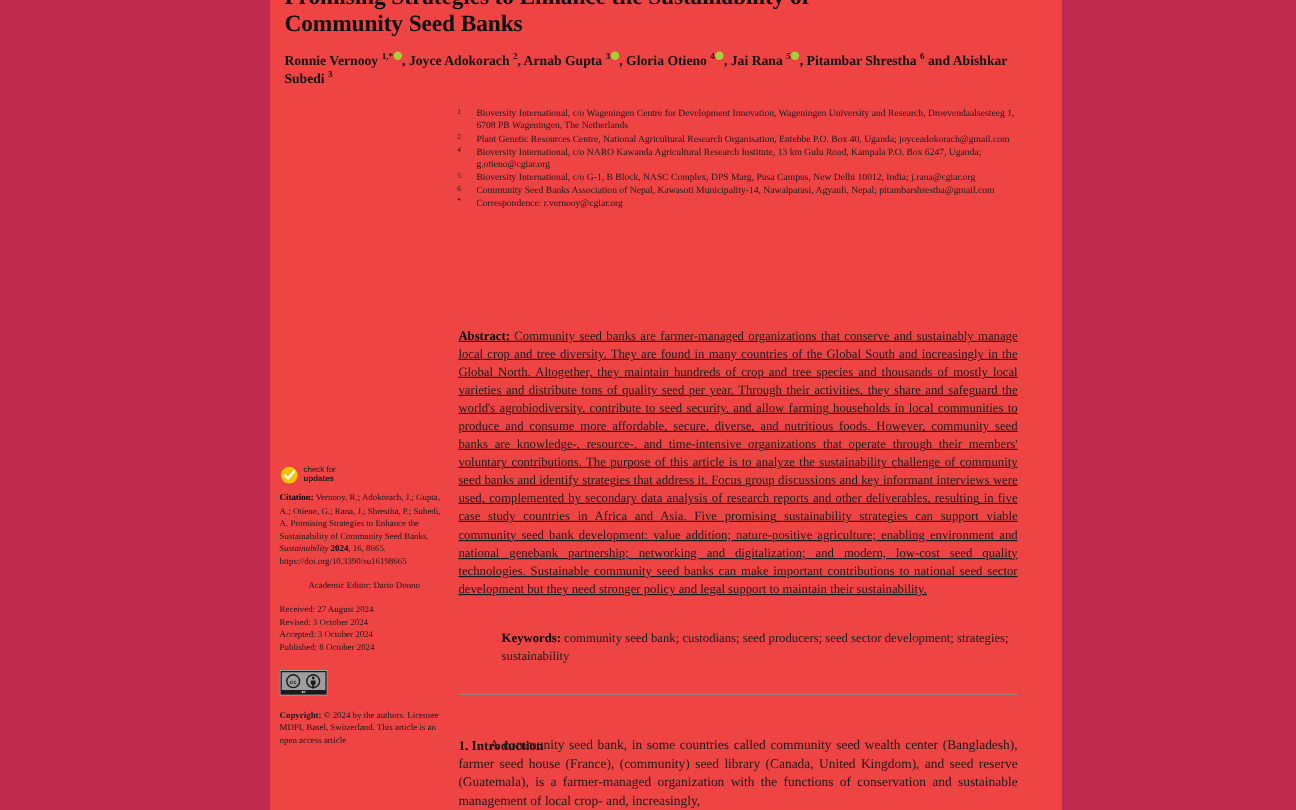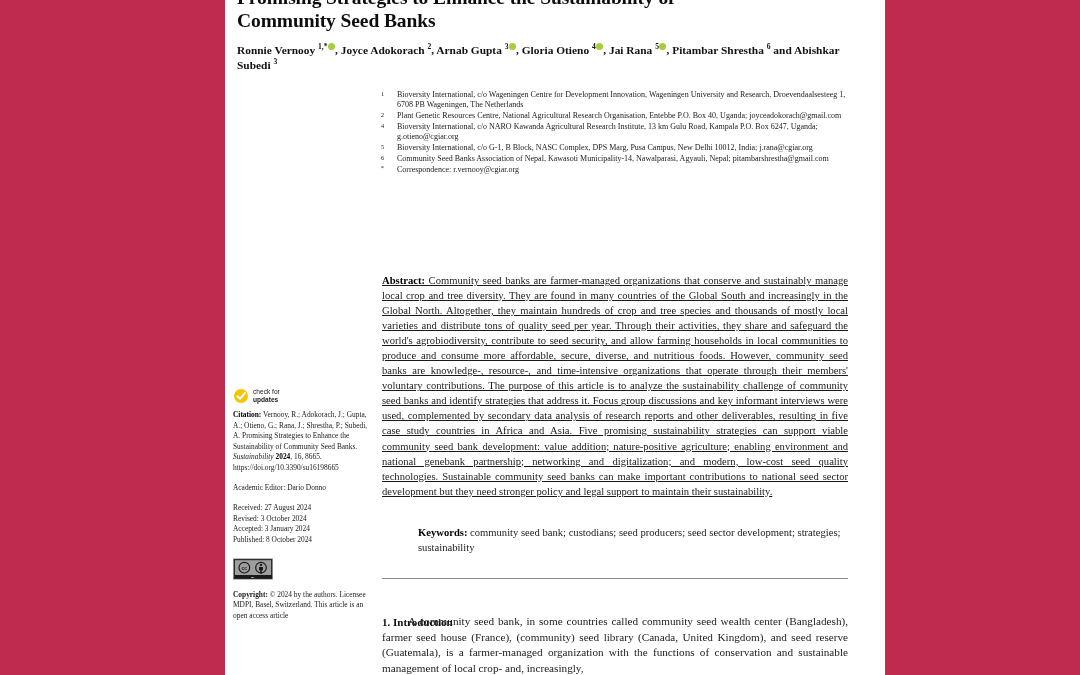--- a/index.html
+++ b/index.html
@@ -16,21 +16,21 @@
     position: relative;
   }
 
   
   #paper {
     position: absolute;
     left: 225px;
     top: 0;
     width: 660px;
     height: 675px;
-    background: #ffffff;
+    background: #ef4444;
     overflow: hidden;
   }
 
   
   .title-block {
     position: absolute;
     left: 12px;
     top: -14px;
     width: 620px;
   }
@@ -187,21 +187,21 @@
 
   .sb-block {
     font-size: 7.4px;
     line-height: 10.6px;
     color: #1a1a1a;
   }
   .sb-block b { font-weight: bold; color: #000; }
   .sb-block i { font-style: italic; }
   .citation { margin-bottom: 9px; }
   .doi { display: block; word-break: break-all; }
-  .editor { margin-bottom: 10px; }
+  .editor { margin-bottom: 10px; margin-left: 24px; }
   .dates .d { display: block; }
 
   .cc-badge {
     margin-top: 12px;
     margin-bottom: 6px;
     width: 40px;
     height: 22px;
   }
   .copyright { font-size: 7.4px; line-height: 10.6px; color: #1a1a1a; }
 </style>
@@ -277,21 +277,21 @@
     <div class="sb-block citation">
       <b>Citation:</b><span> Vernooy, R.; Adokorach, J.; Gupta, A.; Otieno, G.; Rana, J.; Shrestha, P.; Subedi, A. Promising Strategies to Enhance the Sustainability of Community Seed Banks. </span><i>Sustainability</i><b> 2024</b><span>, 16, 8665.</span>
       <span class="doi">https://doi.org/10.3390/su16198665</span>
     </div>
 
     <div class="sb-block editor">Academic Editor: Dario Donno</div>
 
     <div class="sb-block dates">
       <span class="d">Received: 27 August 2024</span>
       <span class="d">Revised: 3 October 2024</span>
-      <span class="d">Accepted: 3 January 2024</span>
+      <span class="d">Accepted: 3 October 2024</span>
       <span class="d">Published: 8 October 2024</span>
     </div>
 
     <svg class="cc-badge" viewBox="0 0 120 64">
       <rect x="0" y="0" width="120" height="64" fill="#9e9e9e"></rect>
       <rect x="4" y="4" width="112" height="56" fill="#9e9e9e" stroke="#1a1a1a" stroke-width="3"></rect>
       <circle cx="34" cy="28" r="16" fill="none" stroke="#1a1a1a" stroke-width="3.5"></circle>
       <text x="34" y="34" font-family="Liberation Sans, sans-serif" font-size="15" font-weight="bold" fill="#1a1a1a" text-anchor="middle">cc</text>
       <circle cx="84" cy="28" r="16" fill="none" stroke="#1a1a1a" stroke-width="3.5"></circle>
       <circle cx="84" cy="20" r="3.5" fill="#1a1a1a"></circle>

